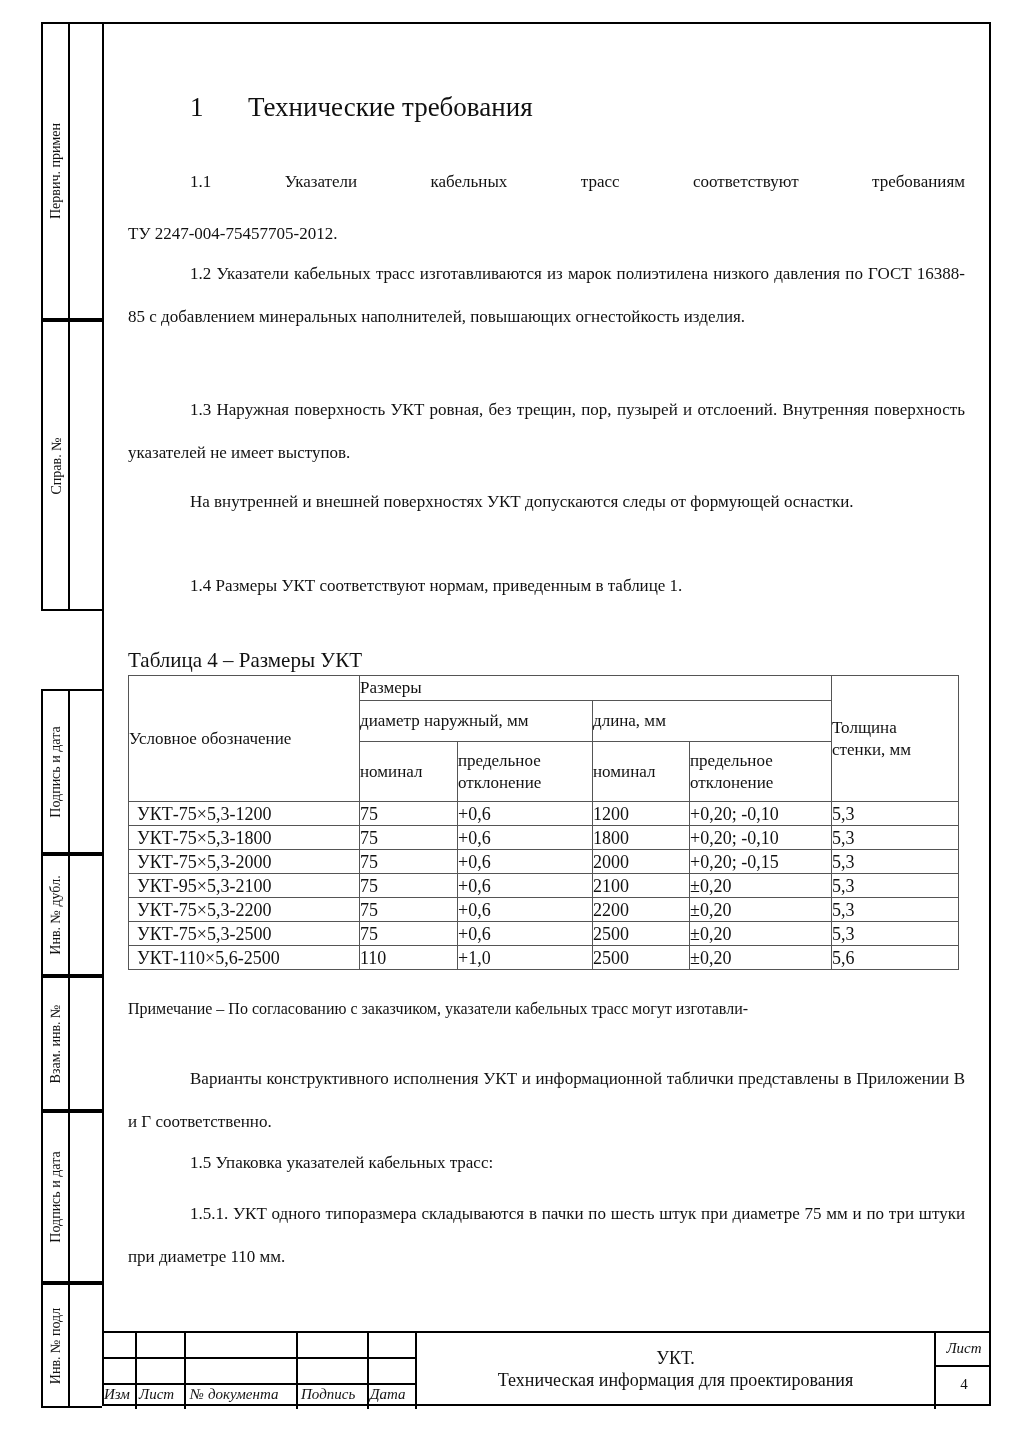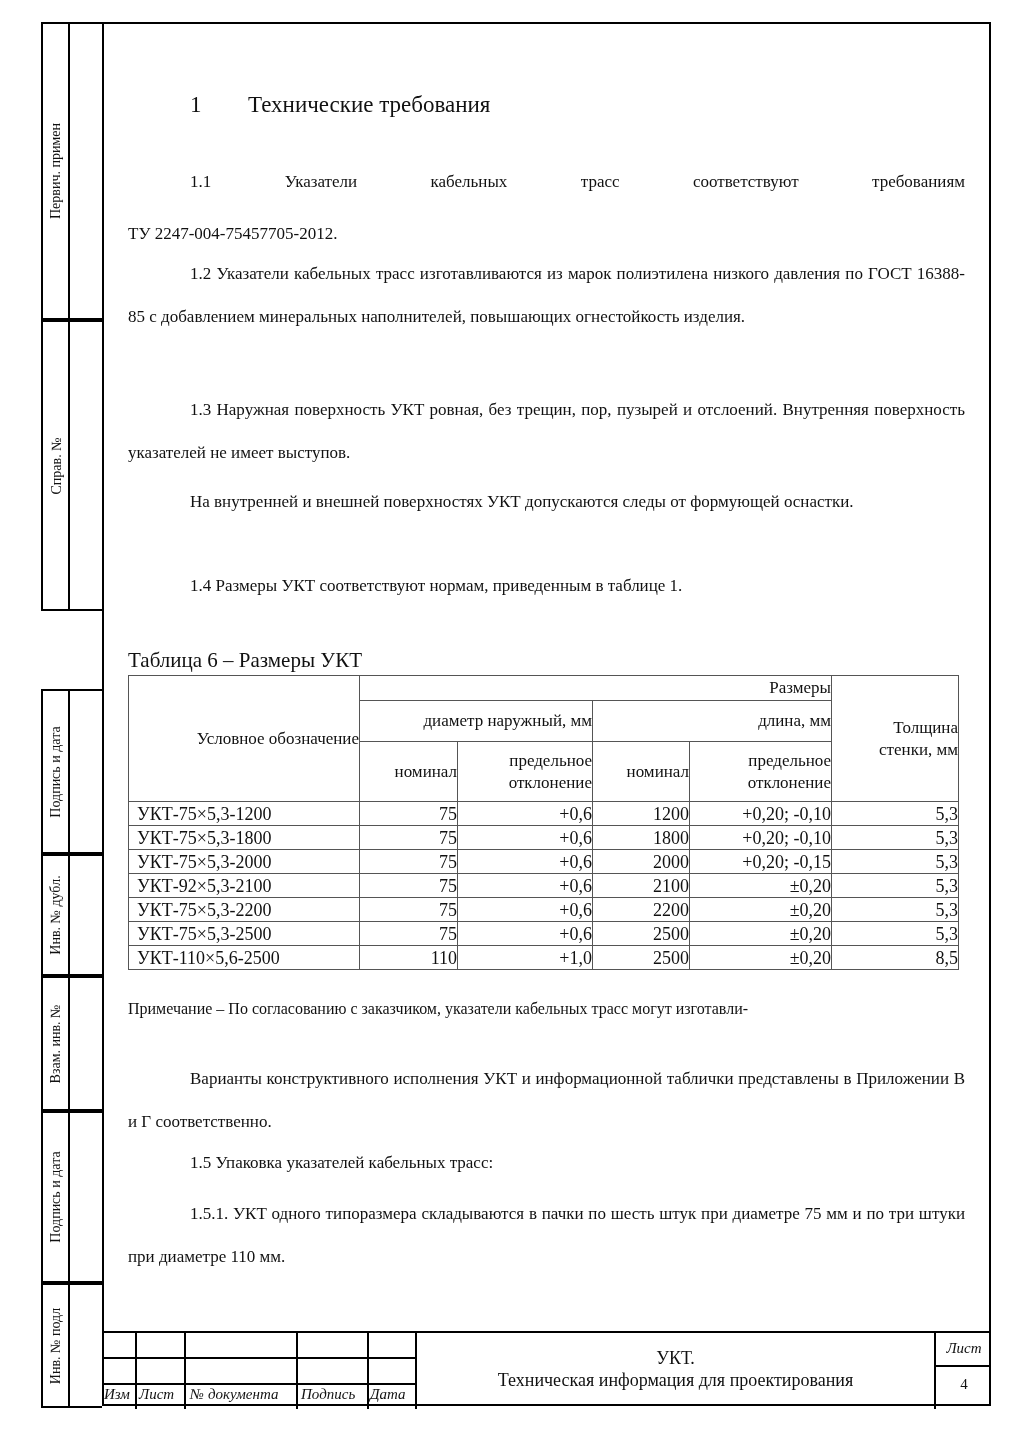--- a/index.html
+++ b/index.html
@@ -19,28 +19,28 @@
   .side-label { position: absolute; left: 0; width: 26px; top: 0; bottom: 0;
                 display: flex; align-items: center; justify-content: center; }
   .side-label span { transform: rotate(-90deg); white-space: nowrap; font-size: 14px; display: block; }
 
   
   .para { position: absolute; left: 128px; width: 837px; font-size: 17px; line-height: 43px;
           text-align: justify; }
   .indent { text-indent: 62px; }
   .just-line { text-align-last: justify; }
 
-  .heading { position: absolute; left: 190px; top: 92px; font-size: 23px; }
+  .heading { position: absolute; left: 190px; top: 92px; font-size: 27px; }
   .heading .num { display: inline-block; width: 58px; }
 
   
   .tbl-caption { position: absolute; left: 128px; top: 648px; font-size: 21px; }
   table.dims { position: absolute; left: 128px; top: 675px; width: 830px; border-collapse: collapse;
                font-size: 17px; table-layout: fixed; }
-  table.dims td { border: 1.5px solid #555; text-align: right; padding: 0; line-height: 22px; }
+  table.dims td { border: 1.5px solid #555; text-align: left; padding: 0; line-height: 22px; }
   table.dims td.left { text-align: left; padding-left: 8px; }
   table.dims tr.body-row td { height: 23px; line-height: 22px; font-size: 18px; }
 
   .note { position: absolute; left: 128px; top: 992px; font-size: 16px; line-height: 34px; }
   .note .cont { padding-left: 146px; display: block; }
 
   
   .stamp-label { position: absolute; font-style: italic; font-size: 15px; top: 1386px; }
   .doc-title { position: absolute; left: 416px; width: 519px; top: 1347px; text-align: center; font-size: 18px; line-height: 22px; }
   .sheet-label { position: absolute; left: 937px; width: 54px; top: 1340px; text-align: center; font-style: italic; font-size: 15px; }
@@ -98,21 +98,21 @@
   <span class="num">1</span><span>Технические требования</span>
 </div>
 
 <div class="para indent just-line" style="top:160px;">1.1 Указатели кабельных трасс соответствуют требованиям</div>
 <div class="para" style="top:212px;">ТУ 2247-004-75457705-2012.</div>
 <div class="para indent" style="top:252px;">1.2  Указатели кабельных трасс изготавливаются из марок полиэтилена низкого давления по ГОСТ 16388-85 с добавлением минеральных наполнителей, повышающих огнестойкость изделия.</div>
 <div class="para indent" style="top:388px;">1.3  Наружная поверхность УКТ ровная, без трещин, пор, пузырей и отслоений. Внутренняя поверхность указателей не имеет выступов.</div>
 <div class="para indent" style="top:480px;">На внутренней и внешней поверхностях УКТ допускаются следы от фор­мующей оснастки.</div>
 <div class="para indent" style="top:564px;">1.4   Размеры УКТ соответствуют нормам, приведенным в таблице 1.</div>
 
-<div class="tbl-caption">Таблица 6 – Размеры УКТ</div>
+<div class="tbl-caption">Таблица 4 – Размеры УКТ</div>
 <table class="dims">
   <colgroup>
     <col style="width:231px">
       <col style="width:98px">
       <col style="width:135px">
       <col style="width:97px">
       <col style="width:142px">
       <col style="width:127px">
   </colgroup>
   <tbody>
@@ -151,21 +151,21 @@
       </tr>
       <tr class="body-row">
         <td class="left">УКТ-75×5,3-2000</td>
         <td>75</td>
         <td>+0,6</td>
         <td>2000</td>
         <td>+0,20; -0,15</td>
         <td>5,3</td>
       </tr>
       <tr class="body-row">
-        <td class="left">УКТ-92×5,3-2100</td>
+        <td class="left">УКТ-95×5,3-2100</td>
         <td>75</td>
         <td>+0,6</td>
         <td>2100</td>
         <td>±0,20</td>
         <td>5,3</td>
       </tr>
       <tr class="body-row">
         <td class="left">УКТ-75×5,3-2200</td>
         <td>75</td>
         <td>+0,6</td>
@@ -180,21 +180,21 @@
         <td>2500</td>
         <td>±0,20</td>
         <td>5,3</td>
       </tr>
       <tr class="body-row">
         <td class="left">УКТ-110×5,6-2500</td>
         <td>110</td>
         <td>+1,0</td>
         <td>2500</td>
         <td>±0,20</td>
-        <td>8,5</td>
+        <td>5,6</td>
       </tr>
     </tbody>
 </table>
 
 <div class="note">
   <span style="display:block;">Примечание – По согласованию с заказчиком, указатели кабельных трасс могут изготавли-</span>
 </div>
 
 <div class="para indent" style="top:1057px;">Варианты конструктивного исполнения УКТ и информационной таблички представлены в Приложении В и Г соответственно.</div>
 <div class="para indent" style="top:1141px;">1.5   Упаковка указателей кабельных трасс:</div>

